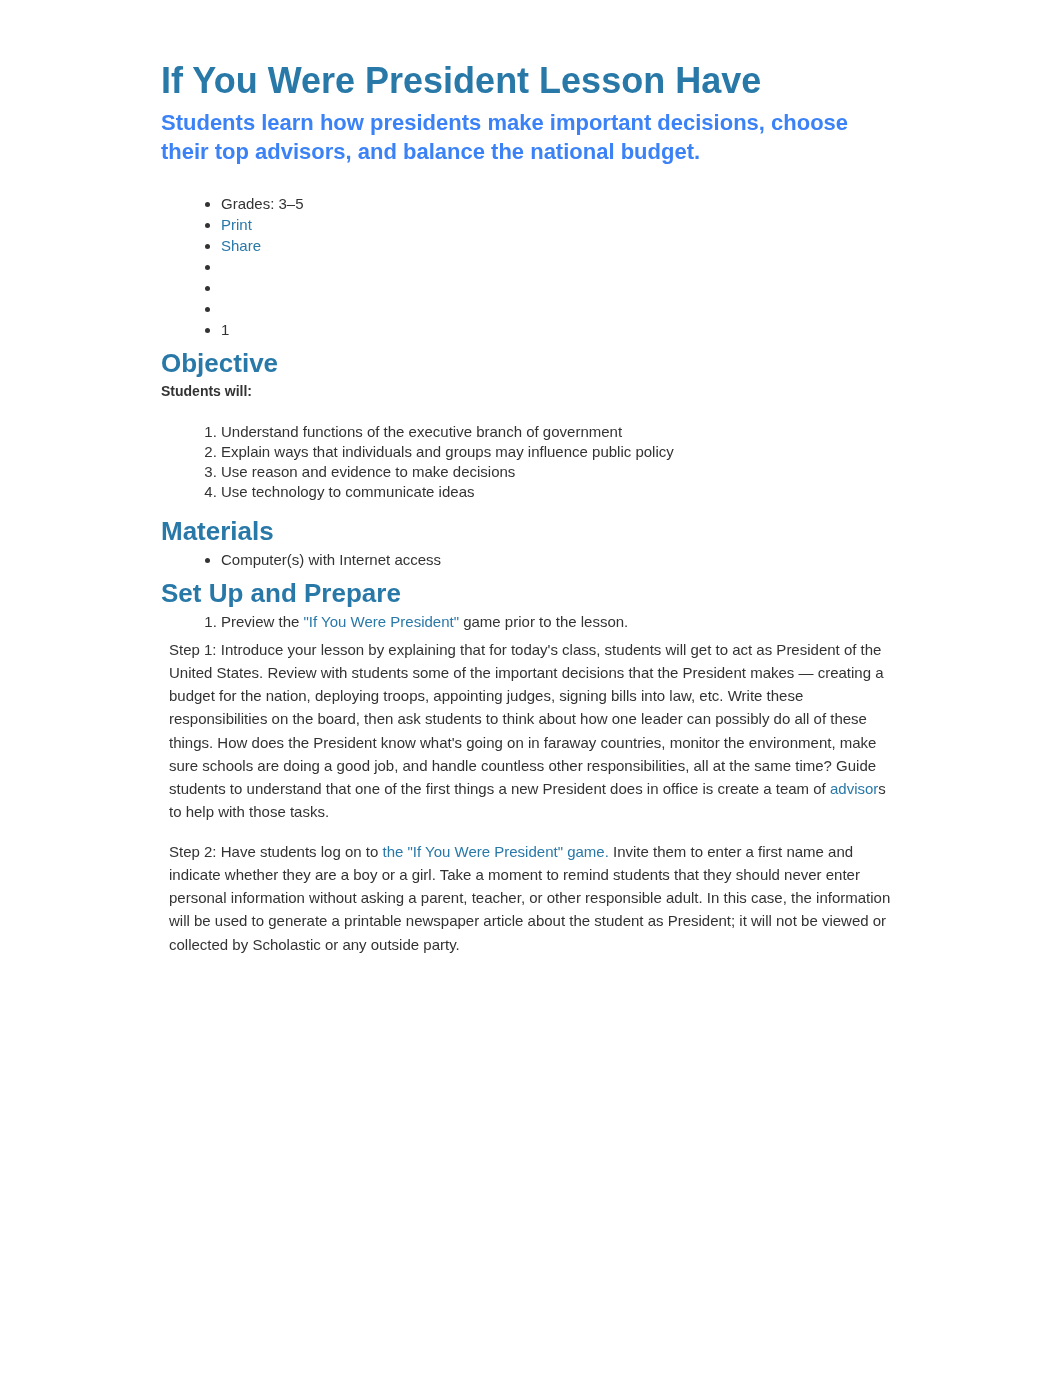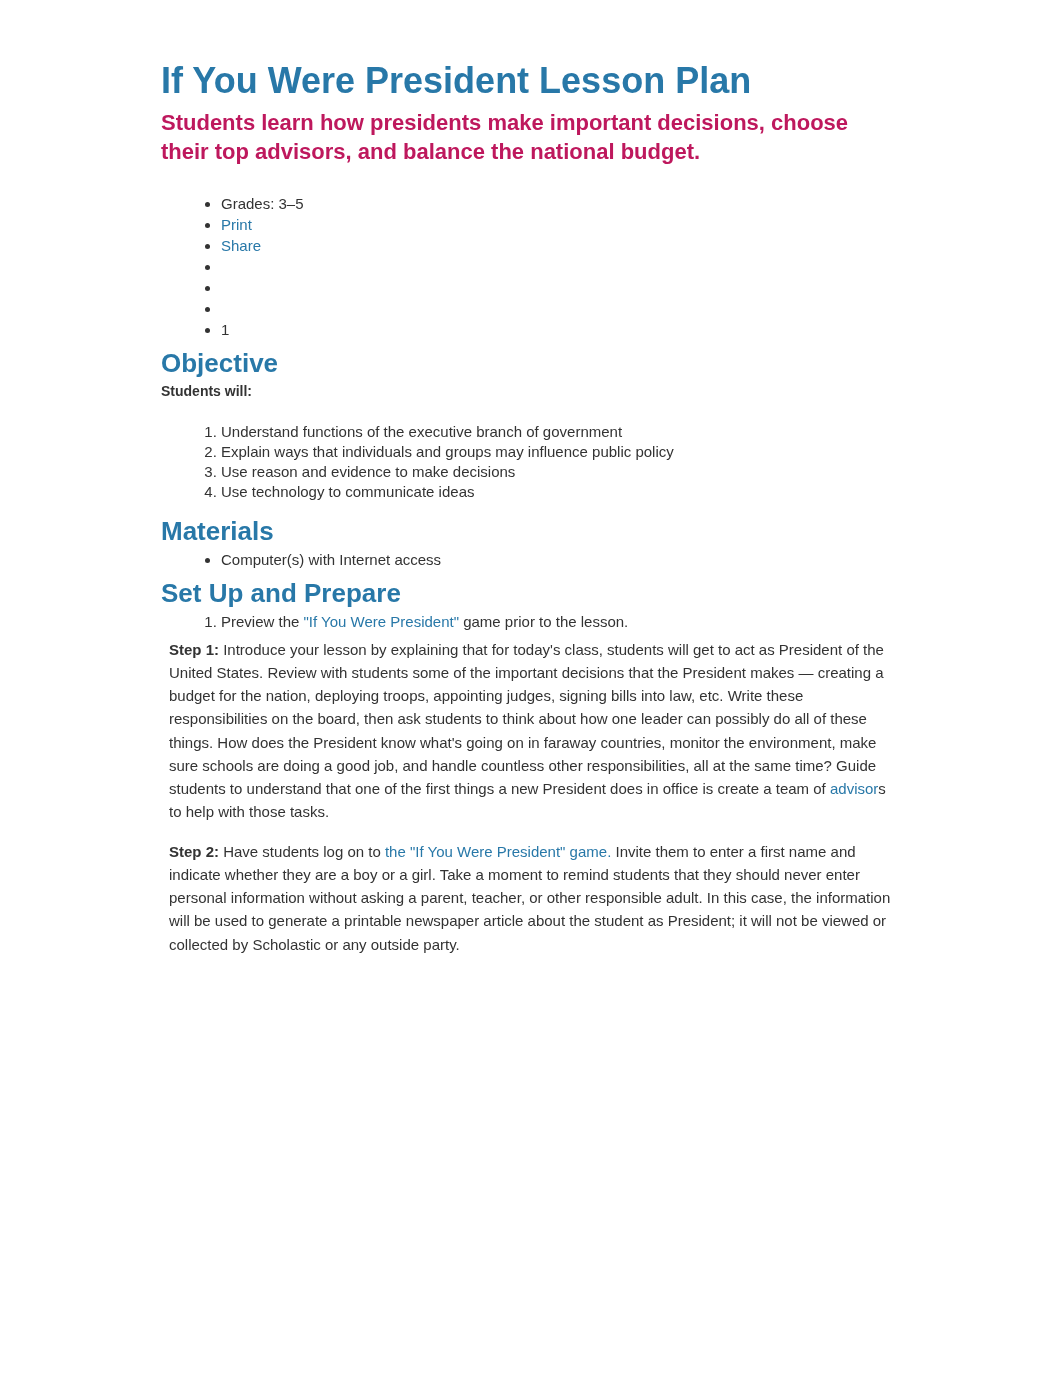--- a/index.html
+++ b/index.html
@@ -32,21 +32,21 @@
 
     .main-title {
       color: #2878a8;
       font-size: 36px;
       font-weight: bold;
       line-height: 1.15;
       margin-bottom: 8px;
     }
 
     .subtitle {
-      color: #be185d;
+      color: #3b82f6;
       font-size: 22px;
       font-weight: bold;
       line-height: 1.3;
       margin-bottom: 28px;
     }
 
     .meta-list {
       list-style: disc;
       padding-left: 60px;
       margin-bottom: 8px;
@@ -130,34 +130,34 @@
       padding-left: 8px;
     }
 
     .step-block p {
       font-size: 15px;
       line-height: 1.55;
       color: #333;
     }
 
     .step-label {
-      font-weight: bold;
+      font-weight: normal;
     }
 
     .divider-space {
       height: 12px;
     }
   </style>
 </head>
 <body>
 
 <div class="page-container">
 
   <div>
-    <h1 class="main-title">If You Were President Lesson Plan</h1>
+    <h1 class="main-title">If You Were President Lesson Have</h1>
     <h2 class="subtitle">Students learn how presidents make important decisions, choose their top advisors, and balance the national budget.</h2>
   </div>
 
   <ul class="meta-list">
     <li>Grades: 3–5</li>
     <li class="link-item">
       <a href="#">Print</a>
     </li>
     <li class="link-item">
       <a href="#">Share</a>

